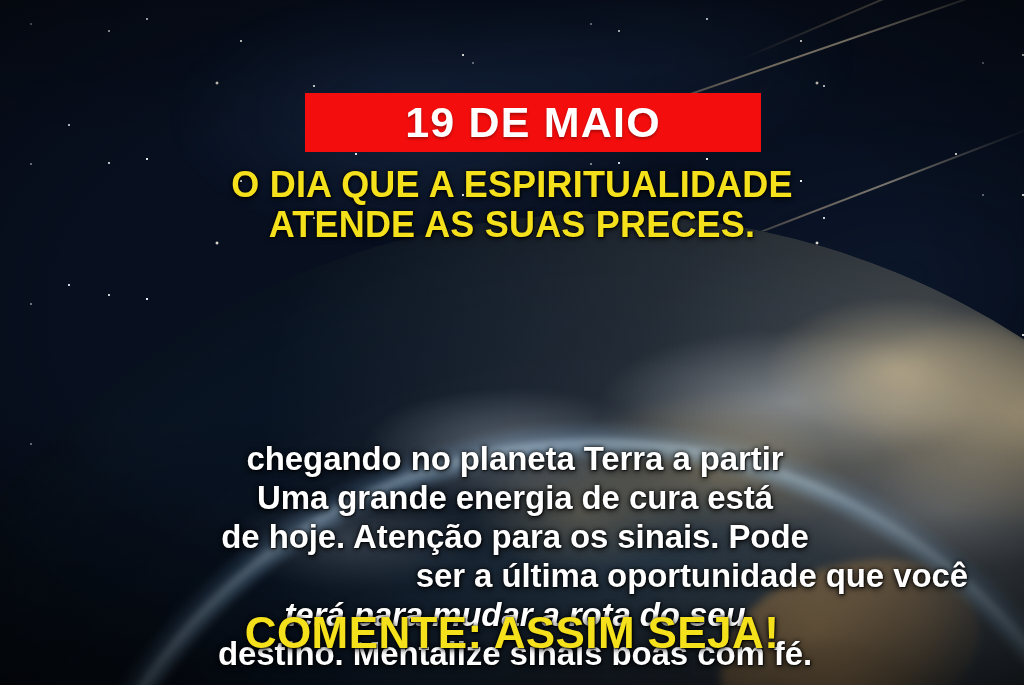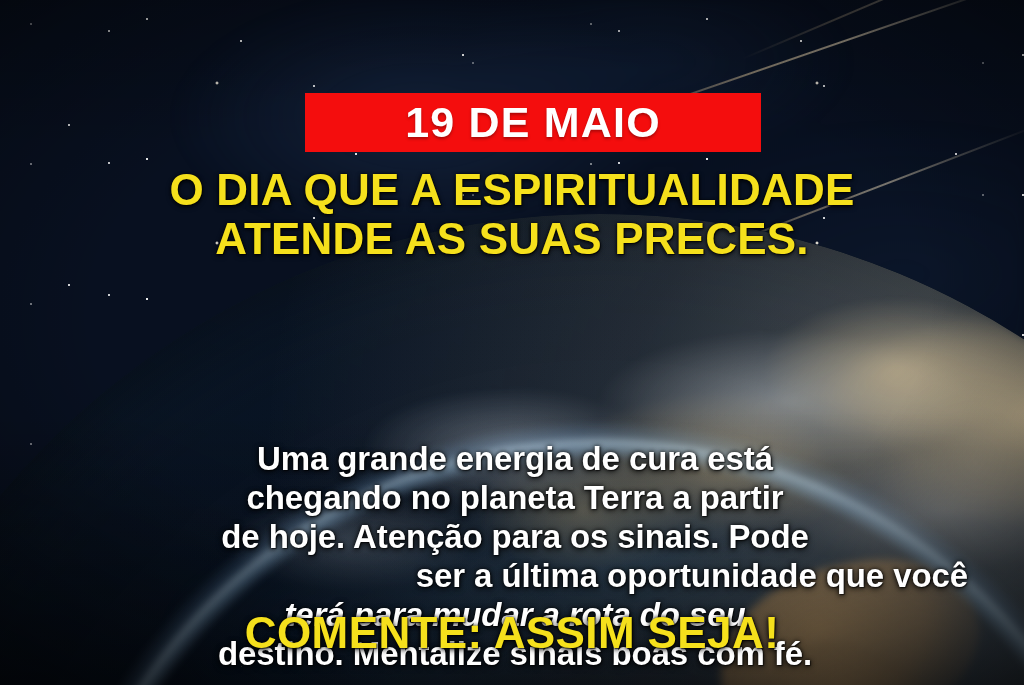--- a/index.html
+++ b/index.html
@@ -288,21 +288,21 @@
     text-shadow: 0 2px 3px rgba(0,0,0,0.30);
   }
 
   .headline {
     position: absolute;
     left: 0;
     right: 0;
     top: 165px;
     text-align: center;
     color: #f5e01c;
-    font-size: 44px;
+    font-size: 36px;
     font-weight: bold;
     line-height: 1.12;
     letter-spacing: 0.2px;
     text-shadow:
       0 0 3px rgba(0,0,0,0.85),
       0 2px 5px rgba(0,0,0,0.75),
       1px 1px 0 rgba(0,0,0,0.5);
   }
   .headline-l2 { display: block; }
 
@@ -377,22 +377,22 @@
     <div class="date-banner">
       <span class="date-banner-text">19 DE MAIO</span>
     </div>
 
     <div class="headline">
       <span class="headline-l1">O DIA QUE A ESPIRITUALIDADE</span>
       <span class="headline-l2">ATENDE AS SUAS PRECES.</span>
     </div>
 
     <div class="body-copy">
+      <span style="display: block;">chegando no planeta Terra a partir</span>
       <span style="display: block;">Uma grande energia de cura está</span>
-      <span style="display: block;">chegando no planeta Terra a partir</span>
       <span style="display: block;">de hoje. Atenção para os sinais. Pode</span>
       <span style="display: block; text-align: right;">ser a última oportunidade que você</span>
       <span style="display: block; font-style: italic;">terá para mudar a rota do seu</span>
       <span style="display: block;">destino. Mentalize sinais boas com fé.</span>
     </div>
 
     <div class="cta">
       <span>COMENTE: ASSIM SEJA!</span>
     </div>
 

